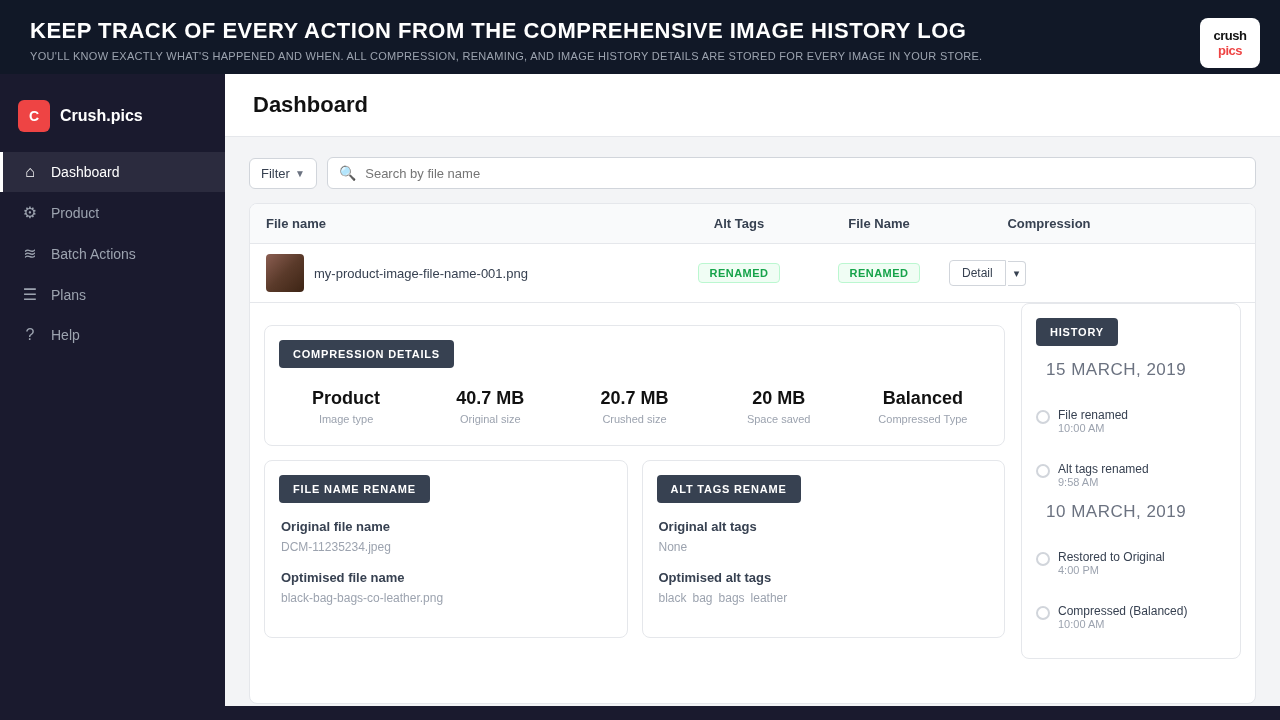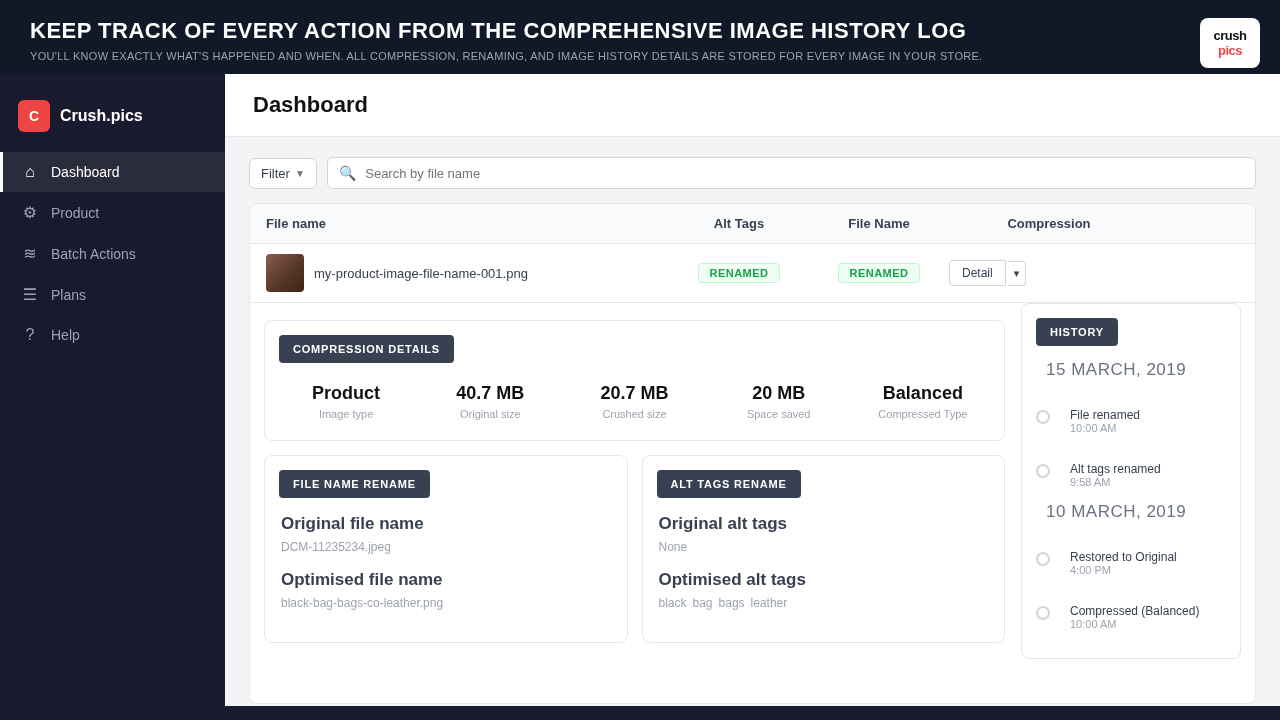--- a/index.html
+++ b/index.html
@@ -268,21 +268,21 @@
     }
     .stat-item { text-align: center; }
     .stat-value { font-size: 18px; font-weight: 600; color: #111; margin-bottom: 4px; }
     .stat-label { font-size: 11px; color: #9ca3af; }
 
     
     .rename-panels { display: flex; gap: 14px; }
     .rename-panel { flex: 1; }
 
     .rename-content { padding: 16px; }
-    .rename-section-title { font-size: 17px; font-weight: 600; color: #374151; margin-bottom: 6px; }
+    .rename-section-title { font-size: 13px; font-weight: 600; color: #374151; margin-bottom: 6px; }
     .rename-value { font-size: 12px; color: #9ca3af; margin-bottom: 16px; }
     .alt-tags { display: flex; gap: 6px; flex-wrap: wrap; }
     .alt-tag { font-size: 12px; color: #9ca3af; }
 
     
     .history-panel {
       width: 220px;
       flex-shrink: 0;
     }
     .history-content { padding: 14px; }
@@ -290,21 +290,21 @@
       font-size: 17px;
       font-weight: 400;
       color: #6b7280;
       letter-spacing: 0.5px;
       margin-bottom: 12px;
       margin-left: 10px;
     }
     .history-entry {
       display: flex;
       align-items: flex-start;
-      gap: 20px;
+      gap: 8px;
       margin-bottom: 14px;
       margin-top: 28px;
     }
     .history-dot {
       width: 14px;
       height: 14px;
       border-radius: 50%;
       border: 2px solid #d1d5db;
       background: #fff;
       flex-shrink: 0;

